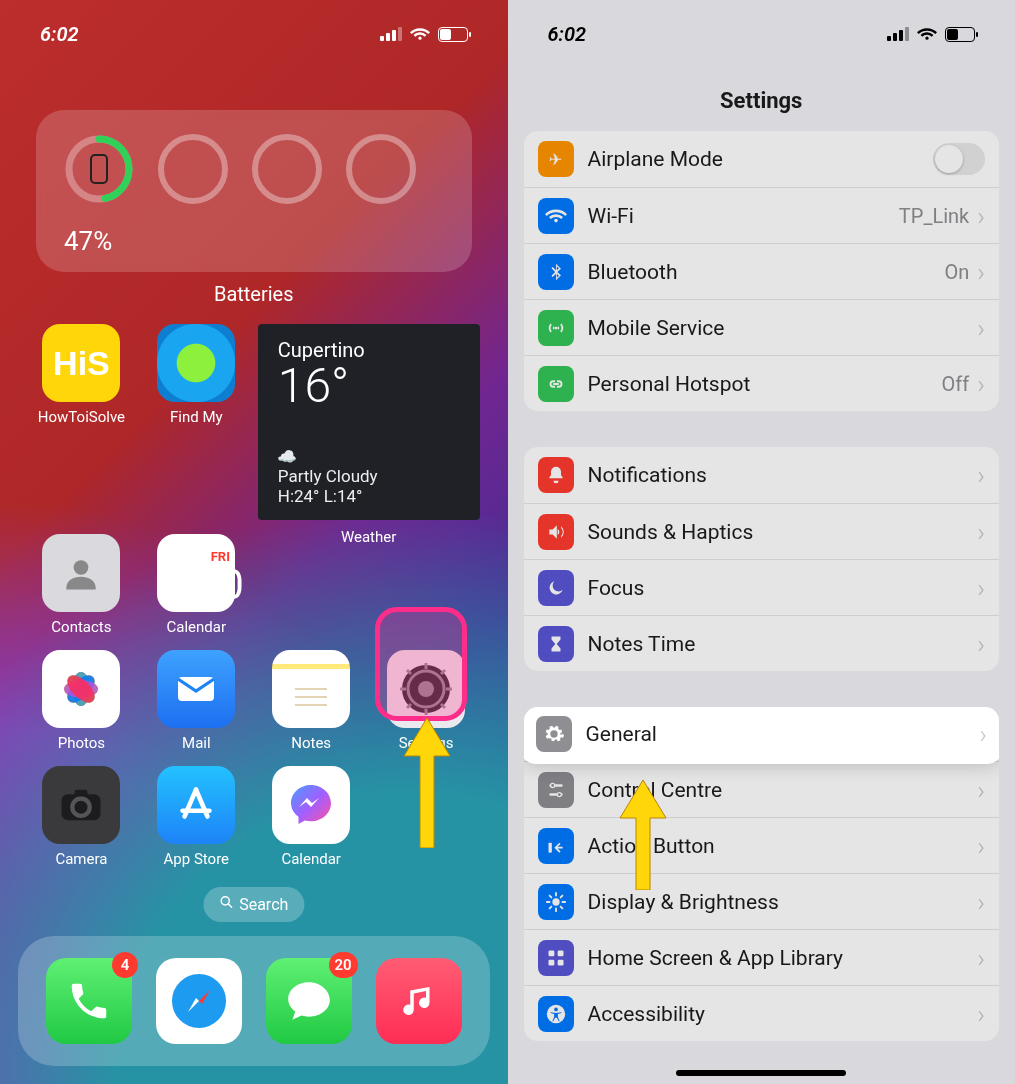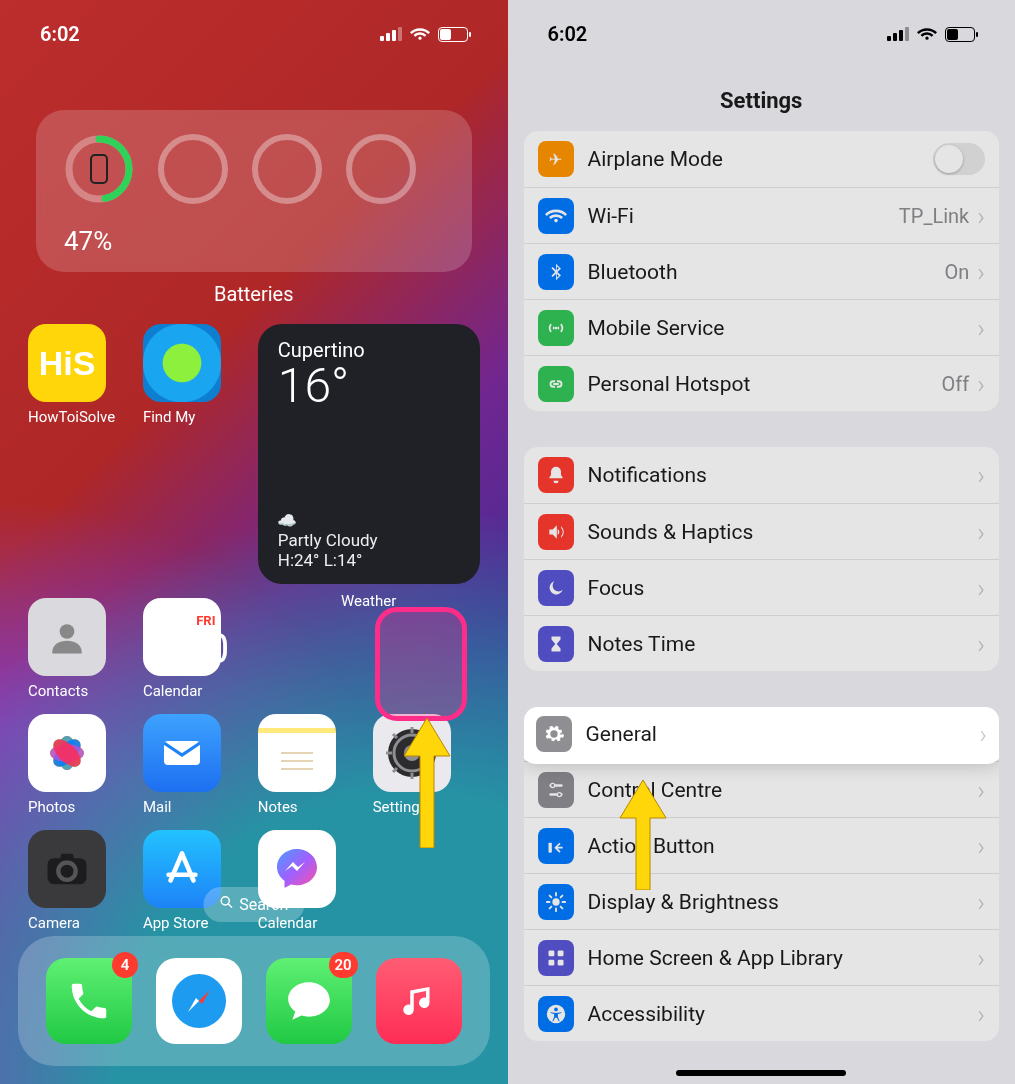--- a/index.html
+++ b/index.html
@@ -16,21 +16,21 @@
 .panel{width:50%;height:100%;position:relative;overflow:hidden;}
 
 
 #home{
   background:
     radial-gradient(circle at 80% 100%, #2fb4c9 0%, #2fb4c9 25%, transparent 50%),
     radial-gradient(circle at 0% 85%, #9b4fd6 0%, #a84ce0 18%, transparent 40%),
     linear-gradient(135deg,#e63838 0%,#d63030 35%,#8a2fb0 55%,#5b34b8 70%,#1f6fc0 100%);
 }
 #home .dim{position:absolute;inset:0;background:rgba(0,0,0,0.18);}
-.status-bar{height:54px;display:flex;align-items:center;justify-content:space-between;padding:14px 40px 0;color:#fff;font-size:20px;font-weight:600;position:relative;z-index:2;}
+.status-bar{height:54px;display:flex;align-items:center;justify-content:space-between;padding:14px 40px 0;color:#fff;font-size:20px;font-weight:600;position:relative;z-index:2;font-style:italic;}
 .status-bar.dark{color:#000;}
 .status-right{display:flex;align-items:center;gap:8px;}
 .sig{width:22px;height:14px;display:flex;align-items:flex-end;gap:2px;}
 .sig i{width:4px;background:currentColor;border-radius:1px;}
 .sig i:nth-child(1){height:5px}.sig i:nth-child(2){height:8px}.sig i:nth-child(3){height:11px}.sig i:nth-child(4){height:14px;opacity:.35}
 .wifi-ic{width:20px;height:20px;}
 .batt{width:30px;height:15px;border:1.5px solid currentColor;border-radius:4px;position:relative;}
 .batt:after{content:"";position:absolute;right:-4px;top:4px;width:2px;height:5px;background:currentColor;border-radius:1px;}
 .batt i{position:absolute;left:1px;top:1px;bottom:1px;width:40%;background:currentColor;border-radius:2px;}
 
@@ -38,26 +38,26 @@
 .widget-circles{display:flex;gap:24px;align-items:center;}
 .ring{width:70px;height:70px;border-radius:50%;border:6px solid rgba(255,255,255,0.35);}
 .ring.active{border:none;position:relative;}
 .ring.active svg{position:absolute;inset:0;}
 .ring .phone{position:absolute;inset:0;display:flex;align-items:center;justify-content:center;}
 .phone-rect{width:18px;height:30px;border:2.5px solid #222;border-radius:5px;}
 .widget-pct{font-size:26px;color:#fff;margin-top:22px;font-weight:400;}
 .widget-label{text-align:center;color:#fff;font-size:20px;margin-top:10px;position:relative;z-index:2;}
 
 .app-grid{display:grid;grid-template-columns:repeat(4,1fr);gap:14px 8px;padding:18px 28px 0;position:relative;z-index:2;}
-.app{display:flex;flex-direction:column;align-items:flex-start;gap:6px;position:relative;}
+.app{display:flex;flex-direction:column;align-items:center;gap:6px;position:relative;}
 .app .icon-sq{width:78px;height:78px;border-radius:18px;display:flex;align-items:center;justify-content:center;font-size:34px;color:#fff;position:relative;}
 .app .lbl{color:#fff;font-size:15px;text-align:center;white-space:nowrap;}
 .badge{position:absolute;top:-6px;right:-6px;min-width:26px;height:26px;padding:0 6px;border-radius:13px;background:#ff3b30;color:#fff;font-size:15px;font-weight:600;display:flex;align-items:center;justify-content:center;}
 
-.weather-tile{grid-column:3/5;background:#1f2127;border-radius:24px;color:#fff;padding:14px 20px;height:260px;display:flex;flex-direction:column;justify-content:space-between;}
+.weather-tile{grid-column:3/5;background:#1f2127;border-radius:4px;color:#fff;padding:14px 20px;height:196px;display:flex;flex-direction:column;justify-content:space-between;}
 .weather-tile .city{font-size:20px;}
 .weather-tile .temp{font-size:48px;font-weight:300;line-height:1;}
 .weather-tile .cond{font-size:17px;opacity:.92;}
 .weather-tile .hilo{font-size:17px;opacity:.92;}
 .weather-row{grid-column:3/5;text-align:center;color:#fff;font-size:15px;margin-top:-6px;}
 
 .highlight-box{position:absolute;border:5px solid #ff2d8a;border-radius:22px;pointer-events:none;z-index:3;}
 .highlight-box.left{left:375px;top:607px;width:92px;height:114px;background:rgba(255,45,138,0.28);}
 
 .arrow{position:absolute;z-index:5;pointer-events:none;}

